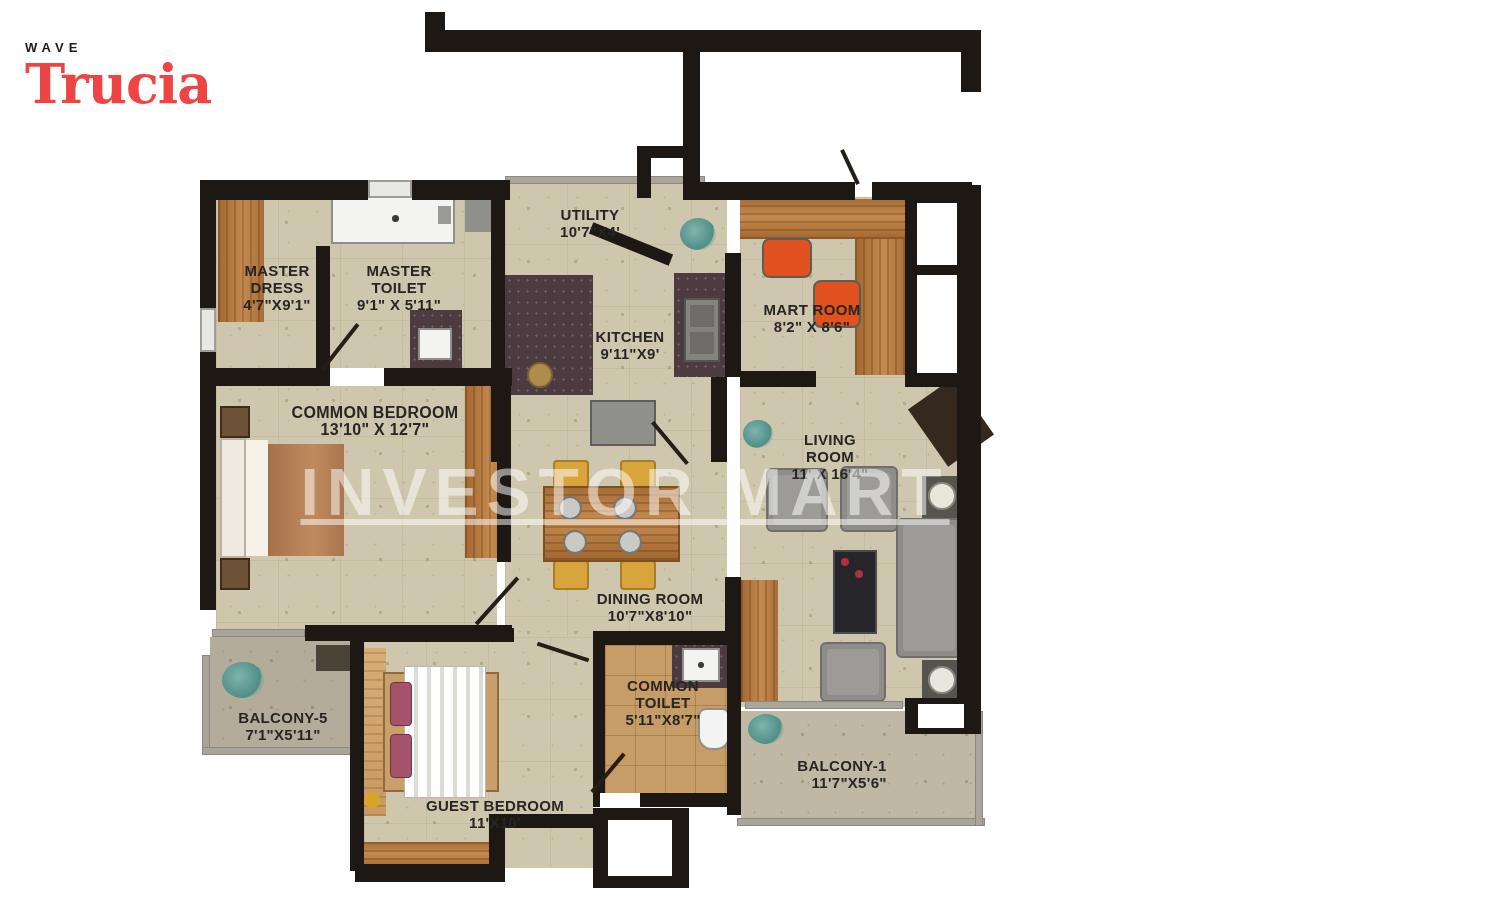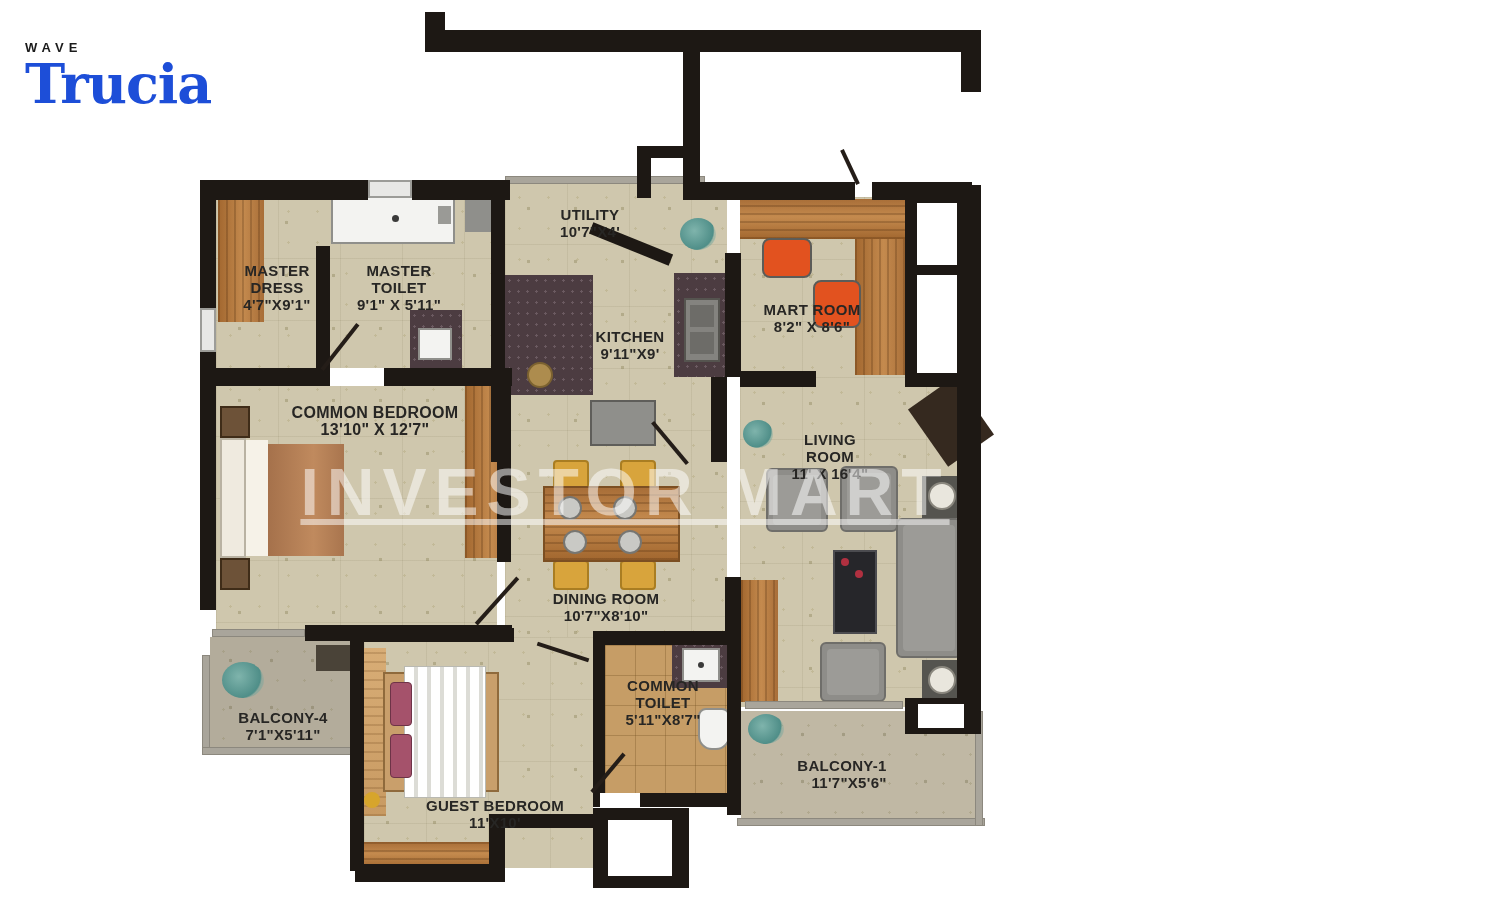--- a/index.html
+++ b/index.html
@@ -53,21 +53,21 @@
      letter-spacing:8px;white-space:nowrap;z-index:50;transform:translate(-50%,-50%);text-decoration:underline;}
   .area-text{position:absolute;text-align:right;color:#353535;font-size:18px;line-height:25px;letter-spacing:.2px;}
 </style>
 </head>
 <body>
 
 <div class="canvas">
 
   <div class="abs" style="left:25px;top:40px;">
     <div class="logo-wave">WAVE</div>
-    <div class="logo-trucia" style="color:#1d4ed8;">Trucia</div>
+    <div class="logo-trucia" style="color:#ef4444;">Trucia</div>
   </div>
 
   <div class="floor" style="left:216px;top:196px;width:275px;height:178px;"></div>
   <div class="floor" style="left:216px;top:374px;width:281px;height:257px;"></div>
   <div class="floor" style="left:505px;top:182px;width:222px;height:455px;"></div>
   <div class="floor" style="left:740px;top:197px;width:167px;height:180px;"></div>
   <div class="floor" style="left:740px;top:377px;width:221px;height:330px;"></div>
   <div class="floor" style="left:364px;top:637px;width:229px;height:231px;"></div>
   <div class="floor-tan" style="left:605px;top:645px;width:122px;height:152px;"></div>
   <div class="floor-grey" style="left:210px;top:637px;width:142px;height:116px;"></div>
@@ -229,26 +229,26 @@
   </div>
   <div class="room-label" style="left:375px;top:421px;font-size:16px;">
     <div>COMMON BEDROOM</div>
       <div>13'10" X 12'7"</div>
   </div>
   <div class="room-label" style="left:830px;top:456px;">
     <div>LIVING</div>
       <div>ROOM</div>
       <div>11' X 16'4"</div>
   </div>
-  <div class="room-label" style="left:606px;top:607px;">
+  <div class="room-label" style="left:650px;top:607px;">
     <div>DINING ROOM</div>
       <div>10'7"X8'10"</div>
   </div>
   <div class="room-label" style="left:283px;top:726px;">
-    <div>BALCONY-4</div>
+    <div>BALCONY-5</div>
       <div>7'1"X5'11"</div>
   </div>
   <div class="room-label" style="left:495px;top:814px;">
     <div>GUEST BEDROOM</div>
       <div>11'X10'</div>
   </div>
   <div class="room-label" style="left:663px;top:702px;">
     <div>COMMON</div>
       <div>TOILET</div>
       <div>5'11"X8'7"</div>

